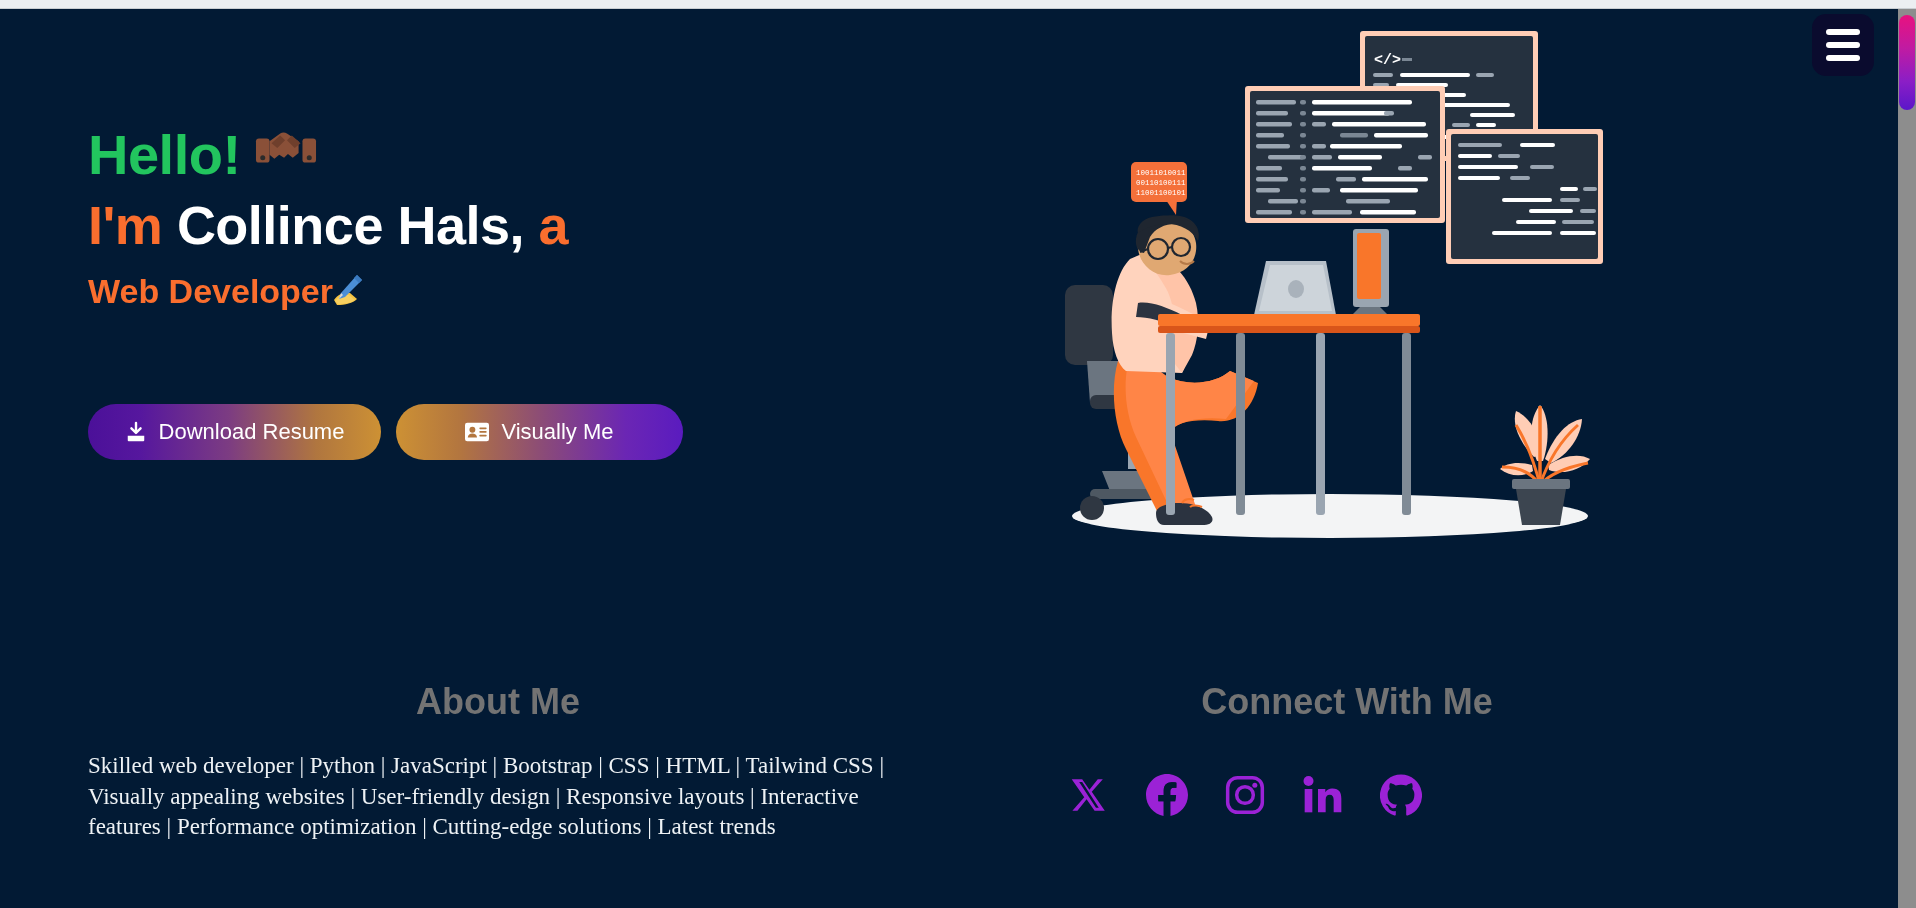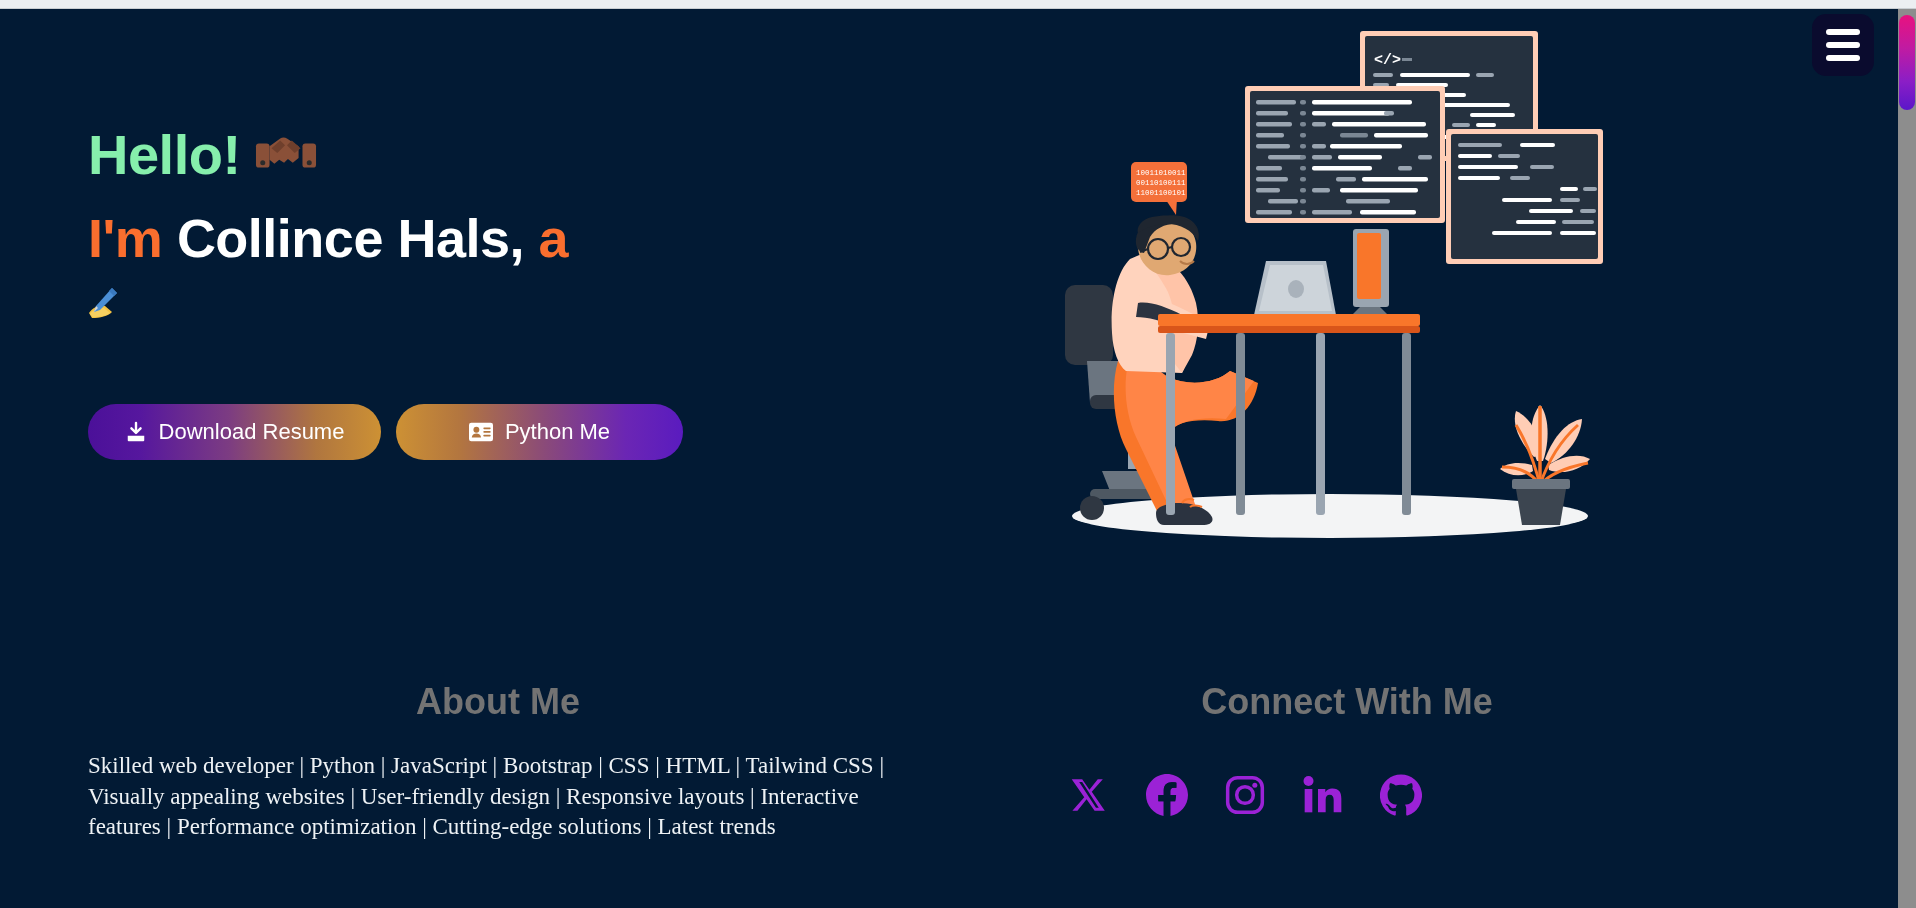--- a/index.html
+++ b/index.html
@@ -92,30 +92,30 @@
   }
 
   .hero-line {
     font-weight: bold;
     line-height: 1.0;
     white-space: nowrap;
   }
 
   #hero-hello {
     font-size: 56px;
-    color: #86efac;
+    color: #22c55e;
     letter-spacing: -0.5px;
     display: flex;
-    align-items: center;
+    align-items: flex-start;
     gap: 14px;
   }
   #handshake-icon { display: inline-flex; }
 
   #hero-name {
-    margin-top: 28px;
+    margin-top: 15px;
     font-size: 54px;
     letter-spacing: -0.5px;
     color: #ffffff;
   }
   #hero-name .accent { color: #fa6e2e; }
 
   #hero-role {
     margin-top: 22px;
     font-size: 34px;
     color: #fa6e2e;
@@ -242,20 +242,21 @@
         </span>
       </div>
 
       <div id="hero-name" class="hero-line">
         <span class="accent">I'm</span>
         <span>Collince Hals,</span>
         <span class="accent">a</span>
       </div>
 
       <div id="hero-role" class="hero-line">
+        <span>Web Developer</span>
         <span id="writing-icon">
           <svg width="36" height="34" viewBox="0 0 36 34" aria-hidden="true">
             <path d="M5 26 C9 20 15 18 21 19 L28 25 C24 29 16 31 8 31 Z" fill="#f5c342"></path>
             <path d="M6 27 C10 22 15 20 20 21 L26 26 C22 29 15 30 9 30 Z" fill="#f7d060"></path>
             <path d="M28 1 L33 6 L16 23 L10 25 L12 19 Z" fill="#4b8fd6"></path>
             <path d="M28 1 L33 6 L30 9 L25 4 Z" fill="#3a7ac0"></path>
             <path d="M10 25 L12 19 L14 21 Z" fill="#d8d8d8"></path>
           </svg>
         </span>
       </div>
@@ -276,21 +277,21 @@
         <span class="btn-icon">
           <svg width="24" height="20" viewBox="0 0 26 20" aria-hidden="true">
             <rect x="0" y="0" width="26" height="20" rx="2.5" fill="#fff"></rect>
             <circle cx="8" cy="7.5" r="3.2" fill="#b3763f"></circle>
             <path d="M3 16 c0-3 2.5-4.5 5-4.5 s5 1.5 5 4.5 Z" fill="#b3763f"></path>
             <rect x="15.5" y="5" width="8" height="1.9" rx="0.9" fill="#b3763f"></rect>
             <rect x="15.5" y="9" width="8" height="1.9" rx="0.9" fill="#b3763f"></rect>
             <rect x="15.5" y="13" width="8" height="1.9" rx="0.9" fill="#b3763f"></rect>
           </svg>
         </span>
-        <span>Python Me</span>
+        <span>Visually Me</span>
       </button>
     </div>
 
     <div id="illustration">
       <svg width="565" height="525" viewBox="0 0 565 525" aria-hidden="true">
 
         <g>
           <rect x="320" y="10" width="178" height="130" rx="3" fill="#ffcdb5"></rect>
           <rect x="325" y="15" width="168" height="120" rx="2" fill="#25313f"></rect>
           <text x="334" y="43" fill="#ffffff" font-family="'Liberation Mono',monospace" font-size="15" font-weight="bold">&lt;/&gt;</text>

